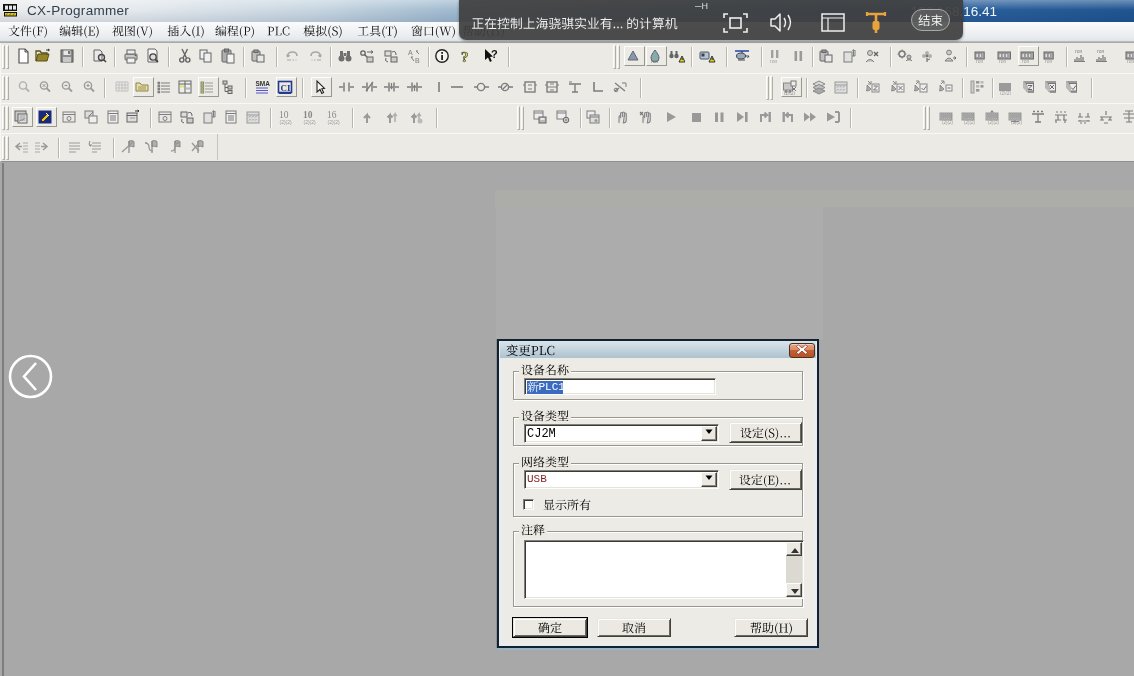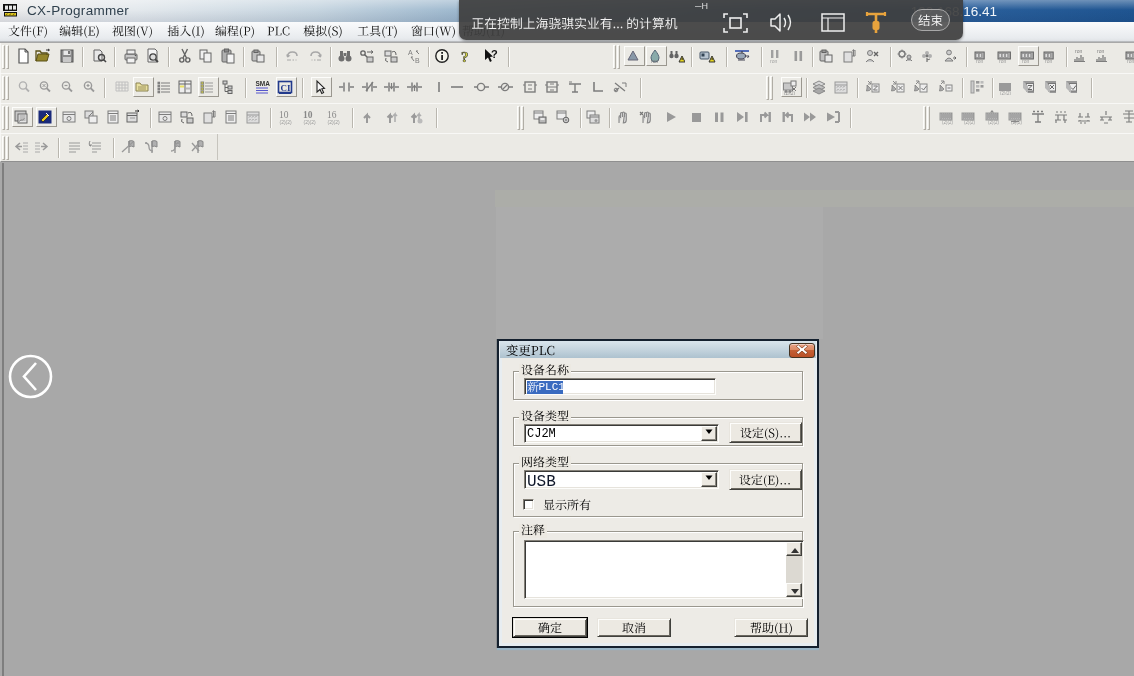--- a/index.html
+++ b/index.html
@@ -776,21 +776,21 @@
 <div class="abs" style="left:729px;top:422px;width:73px;height:21px;background:#ece9e2;border:1px solid;border-color:#e8e5de #40403c #40403c #e8e5de;box-shadow:inset 1px 1px 0 #fdfdfb, inset -1px -1px 0 #6a675f;"></div>
 <svg style="position:absolute;left:739.844px;top:426.0px;" width="51" height="15" viewBox="0 0 51.3 15.0">
     <path d="M1.3 1.4 1.2 1.5C1.8 2.1 2.6 3 2.8 3.7C3.7 4.2 4.2 2.4 1.3 1.4ZM2.8 5C3 5 3.2 4.9 3.2 4.8L2.5 4.2L2.1 4.6H0.5L0.6 4.9H2.1V10.2C2.1 10.4 2 10.5 1.6 10.7L2.1 11.7C2.2 11.6 2.4 11.5 2.4 11.3C3.4 10.4 4.3 9.5 4.8 9L4.7 8.9C4 9.3 3.3 9.8 2.8 10.1ZM5.4 2V3.1C5.4 4.2 5.2 5.5 3.6 6.5L3.7 6.6C5.9 5.7 6.2 4.2 6.2 3.1V2.5H8.6V5.3C8.6 5.8 8.7 6 9.4 6H10.1C11.3 6 11.6 5.8 11.6 5.5C11.6 5.4 11.5 5.3 11.2 5.2L11.2 5.2H11.1C11 5.2 10.9 5.2 10.8 5.2C10.8 5.2 10.7 5.2 10.7 5.2C10.6 5.3 10.4 5.3 10.2 5.3H9.6C9.4 5.3 9.4 5.2 9.4 5.1V2.6C9.6 2.6 9.7 2.5 9.8 2.4L9 1.7L8.5 2.1H6.3L5.4 1.7ZM6.9 10.2C5.9 11 4.6 11.7 3 12.1L3.1 12.3C4.8 12 6.2 11.4 7.3 10.6C8.3 11.4 9.5 11.9 10.9 12.3C11.1 11.9 11.3 11.7 11.7 11.6L11.7 11.5C10.2 11.2 9 10.8 7.9 10.1C8.9 9.3 9.6 8.3 10.2 7.1C10.5 7.1 10.6 7.1 10.7 7L9.8 6.2L9.3 6.7H4.3L4.4 7H5.1C5.5 8.3 6.1 9.4 6.9 10.2ZM7.4 9.8C6.5 9.1 5.8 8.2 5.4 7H9.3C8.9 8.1 8.2 9 7.4 9.8Z M15 6.8C14.7 8.7 14 10.9 12.4 12.2L12.5 12.3C13.8 11.6 14.7 10.4 15.2 9.2C16.2 11.6 17.7 12.1 20.5 12.1C21.1 12.1 22.5 12.1 23.1 12.1C23.1 11.8 23.3 11.5 23.6 11.5V11.3C22.8 11.3 21.2 11.3 20.5 11.3C19.7 11.3 19 11.3 18.4 11.2V8.2H21.8C22 8.2 22.1 8.1 22.2 8C21.7 7.7 21.1 7.2 21.1 7.2L20.5 7.9H18.4V5.5H21.8C22 5.5 22.1 5.5 22.2 5.4C21.7 5 21.1 4.5 21.1 4.5L20.5 5.2H13.8L13.9 5.5H17.6V11C16.6 10.7 15.8 10.1 15.3 8.9C15.5 8.4 15.7 7.9 15.8 7.4C16 7.3 16.2 7.3 16.2 7.1ZM13.9 2.4C13.9 3.3 13.5 4.1 12.9 4.3C12.7 4.5 12.5 4.7 12.6 5C12.8 5.3 13.2 5.3 13.5 5C13.9 4.8 14.2 4.2 14.2 3.4H22.1C21.9 3.8 21.7 4.4 21.5 4.8L21.6 4.9C22.1 4.5 22.7 3.9 23 3.6C23.3 3.5 23.4 3.5 23.5 3.4L22.6 2.5L22 3.1H18.4V1.7C18.7 1.7 18.8 1.6 18.8 1.4L17.6 1.3V3.1H14.2C14.2 2.9 14.1 2.6 14.1 2.4Z M26 7.8C26 5.5 26.4 4 28 1.8L27.8 1.6C26 3.4 25.1 5.4 25.1 7.8C25.1 10.2 26 12.1 27.8 14L28 13.8C26.4 11.6 26 10 26 7.8Z M31.5 11.6C33.4 11.6 34.6 10.7 34.6 9.2C34.6 7.9 34 7.3 32.2 6.5L31.7 6.3C30.7 5.9 30.1 5.4 30.1 4.5C30.1 3.4 30.9 2.9 32.1 2.9C32.6 2.9 32.9 3 33.3 3.2L33.6 4.8H34.1L34.2 3.1C33.6 2.7 32.9 2.5 32 2.5C30.5 2.5 29.2 3.2 29.2 4.8C29.2 6 30 6.7 31.4 7.3L31.9 7.5C33.2 8.1 33.6 8.5 33.6 9.4C33.6 10.6 32.8 11.2 31.5 11.2C30.8 11.2 30.4 11.1 29.9 10.8L29.6 9.1H29.1L29 10.9C29.6 11.3 30.5 11.6 31.5 11.6Z M37.6 7.8C37.6 10 37.1 11.6 35.5 13.8L35.8 14C37.6 12.1 38.4 10.2 38.4 7.8C38.4 5.4 37.6 3.4 35.8 1.6L35.5 1.8C37.1 3.9 37.6 5.5 37.6 7.8Z M41.5 11.6C41.9 11.6 42.2 11.2 42.2 10.8C42.2 10.4 41.9 10.1 41.5 10.1C41.1 10.1 40.8 10.4 40.8 10.8C40.8 11.2 41.1 11.6 41.5 11.6Z M45.4 11.6C45.8 11.6 46.2 11.2 46.2 10.8C46.2 10.4 45.8 10.1 45.4 10.1C45 10.1 44.7 10.4 44.7 10.8C44.7 11.2 45 11.6 45.4 11.6Z M49.3 11.6C49.8 11.6 50.1 11.2 50.1 10.8C50.1 10.4 49.8 10.1 49.3 10.1C48.9 10.1 48.6 10.4 48.6 10.8C48.6 11.2 48.9 11.6 49.3 11.6Z" fill="#000"></path>
   </svg>
 <div class="abs" style="left:513px;top:463px;width:290px;height:54px;border:1px solid #9a978e;box-shadow:1px 1px 0 #fff, inset 1px 1px 0 #fff"></div>
 <div class="abs" style="left:519px;top:456px;width:52px;height:14px;background:#ece9e2"></div>
 <svg style="position:absolute;left:521px;top:455px;" width="48" height="15" viewBox="0 0 48.0 15.0">
     <path d="M5.8 4.4 5.7 4.5C6.2 5 6.7 5.7 7.2 6.3C7 8 6.5 9.7 5.4 11.1L5.6 11.3C6.8 10.1 7.4 8.7 7.8 7.2C8.2 7.8 8.5 8.5 8.6 9C9.3 9.6 9.7 8.2 8 6.2C8.1 5 8.2 3.8 8.2 2.6H9.9V11.1C9.9 11.3 9.9 11.4 9.6 11.4C9.3 11.4 7.7 11.3 7.7 11.3V11.5C8.4 11.6 8.7 11.7 9 11.8C9.2 11.9 9.3 12.1 9.3 12.3C10.6 12.2 10.7 11.8 10.7 11.2V2.8C11 2.7 11.2 2.6 11.2 2.5L10.2 1.8L9.8 2.3H2.1L1.3 1.9V12.3H1.4C1.8 12.3 2 12.1 2 12V2.6H4.3C4.3 3.6 4.3 4.7 4.2 5.8C3.7 5.4 3.3 5 2.7 4.5L2.5 4.6C3 5.1 3.5 5.9 4 6.6C3.8 8.1 3.3 9.6 2.4 11L2.6 11.2C3.6 10 4.2 8.7 4.5 7.4C4.8 7.9 5 8.5 5.1 8.9C5.8 9.4 6.2 8.2 4.8 6.4C5 5.1 5 3.8 5.1 2.6H7.4C7.4 3.6 7.4 4.5 7.3 5.6C6.9 5.2 6.4 4.8 5.8 4.4Z M12.6 10.5 13.1 11.6C13.2 11.6 13.3 11.4 13.3 11.3C14.8 10.7 15.9 10.1 16.6 9.7L16.6 9.5C15 10 13.3 10.4 12.6 10.5ZM15.6 1.9 14.4 1.4C14.1 2.3 13.4 4 12.7 4.7C12.7 4.7 12.4 4.8 12.4 4.8L12.9 5.8C12.9 5.8 13 5.8 13.1 5.7C13.7 5.5 14.3 5.3 14.8 5.2C14.2 6.1 13.5 7.1 12.9 7.7C12.8 7.8 12.5 7.8 12.5 7.8L12.9 8.9C13 8.9 13.1 8.8 13.2 8.7C14.5 8.3 15.8 7.8 16.4 7.5L16.4 7.3C15.2 7.5 14.1 7.7 13.3 7.8C14.5 6.8 15.7 5.2 16.4 4.2C16.6 4.2 16.8 4.1 16.9 4L15.8 3.4C15.6 3.8 15.4 4.3 15.1 4.8C14.3 4.8 13.6 4.8 13.1 4.9C13.8 4.1 14.7 2.9 15.1 2.1C15.4 2.1 15.5 2 15.6 1.9ZM19.6 1.7 18.4 1.3C18 3 17.2 4.6 16.4 5.7L16.6 5.8C17.2 5.3 17.7 4.7 18.1 3.9C18.5 4.6 19 5.3 19.5 5.8C18.6 6.7 17.6 7.4 16.3 8L16.4 8.1C16.8 8 17.2 7.9 17.6 7.7V12.3H17.7C18.1 12.3 18.3 12.2 18.3 12.1V11.5H21.3V12.2H21.5C21.8 12.2 22.1 12.1 22.1 12V8.4C22.4 8.3 22.5 8.2 22.6 8.1L21.7 7.5L21.3 7.9H18.4L17.7 7.6C18.6 7.2 19.3 6.8 20 6.2C20.7 6.9 21.7 7.5 22.9 8C23 7.6 23.2 7.4 23.6 7.3L23.6 7.2C22.3 6.8 21.3 6.4 20.4 5.8C21.2 5 21.8 4.2 22.2 3.3C22.5 3.3 22.7 3.2 22.8 3.1L21.9 2.3L21.4 2.8H18.8C18.9 2.5 19 2.3 19.1 2C19.4 2 19.5 1.9 19.6 1.7ZM18.3 3.7 18.6 3.2H21.4C21 4 20.5 4.7 19.9 5.4C19.3 4.9 18.7 4.3 18.3 3.7ZM18.3 11.1V8.3H21.3V11.1Z M26.4 1.7 26.2 1.8C26.8 2.3 27.5 3 27.7 3.6C28.6 4.1 29 2.4 26.4 1.7ZM31.2 6.9 31.1 7C31.6 7.3 32.2 7.9 32.5 8.4C33.3 8.7 33.6 7.2 31.2 6.9ZM32.8 1.6C32.4 2.3 31.7 3.2 31.1 3.9H30.4V1.8C30.6 1.8 30.7 1.7 30.8 1.5L29.6 1.4V3.9H24.6L24.7 4.3H28.7C27.8 5.4 26.2 6.5 24.6 7.2L24.7 7.4C26.6 6.8 28.4 5.8 29.6 4.5V6.9H29.7C30 6.9 30.4 6.7 30.4 6.6V4.3H30.4C31.4 5.5 33 6.6 34.7 7.1C34.8 6.8 35.1 6.6 35.5 6.5L35.5 6.4C33.9 6 31.9 5.2 30.8 4.3H35.1C35.2 4.3 35.3 4.2 35.4 4.1C35 3.7 34.3 3.2 34.3 3.2L33.8 3.9H31.4C32.1 3.4 32.9 2.7 33.4 2.3C33.6 2.3 33.8 2.3 33.9 2.2ZM29.4 7.2C29.4 7.7 29.3 8.2 29.2 8.7H24.6L24.7 9H29.1C28.7 10.3 27.6 11.3 24.5 12.1L24.6 12.3C28.4 11.6 29.5 10.5 30 9H30.2C31 10.9 32.6 11.8 34.9 12.3C35 11.9 35.2 11.7 35.6 11.6L35.6 11.5C33.2 11.2 31.4 10.5 30.4 9H35.1C35.3 9 35.4 9 35.4 8.8C35 8.5 34.4 7.9 34.4 7.9L33.8 8.7H30C30.1 8.4 30.1 8 30.2 7.7C30.5 7.6 30.6 7.5 30.6 7.3Z M43.5 2V6.5H43.7C43.9 6.5 44.3 6.3 44.3 6.2V2.4C44.6 2.4 44.7 2.3 44.7 2.1ZM46.1 1.4V6.9C46.1 7 46.1 7.1 45.9 7.1C45.7 7.1 44.7 7 44.7 7V7.2C45.1 7.3 45.4 7.4 45.5 7.5C45.7 7.6 45.7 7.8 45.8 8.1C46.8 7.9 46.9 7.6 46.9 6.9V1.8C47.1 1.8 47.3 1.7 47.3 1.5ZM40.5 2.5V4.5H38.9L39 3.9V2.5ZM36.5 4.5 36.6 4.8H38.2C38.1 5.9 37.6 7 36.4 7.9L36.6 8.1C38.3 7.2 38.8 6 38.9 4.8H40.5V7.9H40.6C41 7.9 41.2 7.7 41.2 7.7V4.8H42.8C42.9 4.8 43.1 4.8 43.1 4.7C42.7 4.3 42.1 3.8 42.1 3.8L41.6 4.5H41.2V2.5H42.6C42.8 2.5 42.9 2.4 42.9 2.3C42.5 2 41.9 1.5 41.9 1.5L41.4 2.1H36.9L37 2.5H38.2V3.9L38.2 4.5ZM36.5 11.7 36.6 12H47.1C47.3 12 47.4 12 47.5 11.8C47.1 11.5 46.4 10.9 46.4 10.9L45.8 11.7H42.4V9.5H46.1C46.3 9.5 46.4 9.4 46.5 9.3C46 8.9 45.4 8.4 45.4 8.4L44.8 9.1H42.4V8C42.7 7.9 42.8 7.8 42.8 7.6L41.6 7.5V9.1H37.7L37.8 9.5H41.6V11.7Z" fill="#000"></path>
   </svg>
 <div class="abs" style="left:524px;top:470px;width:195px;height:19px;background:#fff;border:1px solid;border-color:#848078 #fdfdfb #fdfdfb #848078;box-shadow:inset 1px 1px 0 #3a3a38, inset -1px -1px 0 #e6e3dc"></div>
-<div class="abs" style="left:527px;top:473px;font-family:'Liberation Mono',monospace;font-size:16px;color:#0f172a">USB</div>
+<div class="abs" style="left:527px;top:473px;font-family:'Liberation Mono',monospace;font-size:11px;color:#7f1d1d">USB</div>
 <div class="abs" style="left:701px;top:472px;width:16px;height:15px;background:#ece9e2;border:1px solid;border-color:#fdfdfb #40403c #40403c #fdfdfb;box-shadow:inset -1px -1px 0 #8a877f"><svg width="14" height="13" viewBox="0 0 14 13">
       <path d="M3.5 1.5 h7 l-3.5 4.5z" fill="#000"></path>
     </svg></div>
 <div class="abs" style="left:729px;top:469px;width:73px;height:21px;background:#ece9e2;border:1px solid;border-color:#e8e5de #40403c #40403c #e8e5de;box-shadow:inset 1px 1px 0 #fdfdfb, inset -1px -1px 0 #6a675f;"></div>
 <svg style="position:absolute;left:739.334px;top:473.0px;" width="52" height="15" viewBox="0 0 52.3 15.0">
     <path d="M1.3 1.4 1.2 1.5C1.8 2.1 2.6 3 2.8 3.7C3.7 4.2 4.2 2.4 1.3 1.4ZM2.8 5C3 5 3.2 4.9 3.2 4.8L2.5 4.2L2.1 4.6H0.5L0.6 4.9H2.1V10.2C2.1 10.4 2 10.5 1.6 10.7L2.1 11.7C2.2 11.6 2.4 11.5 2.4 11.3C3.4 10.4 4.3 9.5 4.8 9L4.7 8.9C4 9.3 3.3 9.8 2.8 10.1ZM5.4 2V3.1C5.4 4.2 5.2 5.5 3.6 6.5L3.7 6.6C5.9 5.7 6.2 4.2 6.2 3.1V2.5H8.6V5.3C8.6 5.8 8.7 6 9.4 6H10.1C11.3 6 11.6 5.8 11.6 5.5C11.6 5.4 11.5 5.3 11.2 5.2L11.2 5.2H11.1C11 5.2 10.9 5.2 10.8 5.2C10.8 5.2 10.7 5.2 10.7 5.2C10.6 5.3 10.4 5.3 10.2 5.3H9.6C9.4 5.3 9.4 5.2 9.4 5.1V2.6C9.6 2.6 9.7 2.5 9.8 2.4L9 1.7L8.5 2.1H6.3L5.4 1.7ZM6.9 10.2C5.9 11 4.6 11.7 3 12.1L3.1 12.3C4.8 12 6.2 11.4 7.3 10.6C8.3 11.4 9.5 11.9 10.9 12.3C11.1 11.9 11.3 11.7 11.7 11.6L11.7 11.5C10.2 11.2 9 10.8 7.9 10.1C8.9 9.3 9.6 8.3 10.2 7.1C10.5 7.1 10.6 7.1 10.7 7L9.8 6.2L9.3 6.7H4.3L4.4 7H5.1C5.5 8.3 6.1 9.4 6.9 10.2ZM7.4 9.8C6.5 9.1 5.8 8.2 5.4 7H9.3C8.9 8.1 8.2 9 7.4 9.8Z M15 6.8C14.7 8.7 14 10.9 12.4 12.2L12.5 12.3C13.8 11.6 14.7 10.4 15.2 9.2C16.2 11.6 17.7 12.1 20.5 12.1C21.1 12.1 22.5 12.1 23.1 12.1C23.1 11.8 23.3 11.5 23.6 11.5V11.3C22.8 11.3 21.2 11.3 20.5 11.3C19.7 11.3 19 11.3 18.4 11.2V8.2H21.8C22 8.2 22.1 8.1 22.2 8C21.7 7.7 21.1 7.2 21.1 7.2L20.5 7.9H18.4V5.5H21.8C22 5.5 22.1 5.5 22.2 5.4C21.7 5 21.1 4.5 21.1 4.5L20.5 5.2H13.8L13.9 5.5H17.6V11C16.6 10.7 15.8 10.1 15.3 8.9C15.5 8.4 15.7 7.9 15.8 7.4C16 7.3 16.2 7.3 16.2 7.1ZM13.9 2.4C13.9 3.3 13.5 4.1 12.9 4.3C12.7 4.5 12.5 4.7 12.6 5C12.8 5.3 13.2 5.3 13.5 5C13.9 4.8 14.2 4.2 14.2 3.4H22.1C21.9 3.8 21.7 4.4 21.5 4.8L21.6 4.9C22.1 4.5 22.7 3.9 23 3.6C23.3 3.5 23.4 3.5 23.5 3.4L22.6 2.5L22 3.1H18.4V1.7C18.7 1.7 18.8 1.6 18.8 1.4L17.6 1.3V3.1H14.2C14.2 2.9 14.1 2.6 14.1 2.4Z M26 7.8C26 5.5 26.4 4 28 1.8L27.8 1.6C26 3.4 25.1 5.4 25.1 7.8C25.1 10.2 26 12.1 27.8 14L28 13.8C26.4 11.6 26 10 26 7.8Z M34.9 4.8H35.5L35.4 2.7H29V3L30.2 3.1C30.3 4.3 30.3 5.5 30.3 6.7V7.4C30.3 8.6 30.3 9.8 30.2 10.9L29 11V11.4H35.6L35.7 9.2H35.2L34.8 11H31.3C31.3 9.8 31.3 8.6 31.3 7.2H33.4L33.6 8.4H34V5.5H33.6L33.4 6.8H31.3C31.3 5.5 31.3 4.2 31.3 3.1H34.6Z M38.6 7.8C38.6 10 38.1 11.6 36.6 13.8L36.8 14C38.6 12.1 39.5 10.2 39.5 7.8C39.5 5.4 38.6 3.4 36.8 1.6L36.6 1.8C38.1 3.9 38.6 5.5 38.6 7.8Z M42.5 11.6C42.9 11.6 43.3 11.2 43.3 10.8C43.3 10.4 42.9 10.1 42.5 10.1C42.1 10.1 41.8 10.4 41.8 10.8C41.8 11.2 42.1 11.6 42.5 11.6Z M46.4 11.6C46.9 11.6 47.2 11.2 47.2 10.8C47.2 10.4 46.9 10.1 46.4 10.1C46 10.1 45.7 10.4 45.7 10.8C45.7 11.2 46 11.6 46.4 11.6Z M50.4 11.6C50.8 11.6 51.1 11.2 51.1 10.8C51.1 10.4 50.8 10.1 50.4 10.1C49.9 10.1 49.6 10.4 49.6 10.8C49.6 11.2 49.9 11.6 50.4 11.6Z" fill="#000"></path>
   </svg>
 <div class="abs" style="left:523px;top:499px;width:11px;height:11px;background:#fff;border:1px solid;border-color:#848078 #fdfdfb #fdfdfb #848078;box-shadow:inset 1px 1px 0 #3a3a38, inset -1px -1px 0 #e6e3dc"></div>
 <svg style="position:absolute;left:543px;top:498px;" width="48" height="15" viewBox="0 0 48.0 15.0">
     <path d="M10.9 7.5 9.7 7C9.3 8.3 8.6 9.7 8.1 10.5L8.3 10.6C9 9.9 9.8 8.8 10.4 7.7C10.7 7.7 10.8 7.6 10.9 7.5ZM1.6 7.2 1.4 7.2C2 8.1 2.7 9.3 2.9 10.3C3.7 11 4.3 9.1 1.6 7.2ZM10.4 10.6 9.8 11.4H7.6V6.8C7.9 6.7 8 6.6 8 6.5L6.9 6.3V11.4H5.1V6.8C5.4 6.7 5.5 6.6 5.5 6.5L4.3 6.3V11.4H0.6L0.7 11.8H11.2C11.4 11.8 11.5 11.7 11.5 11.6C11.1 11.2 10.4 10.6 10.4 10.6ZM8.9 2.4V3.9H3.1V2.4ZM3.1 6.4V6H8.9V6.5H9C9.2 6.5 9.6 6.4 9.6 6.3V2.6C9.9 2.5 10.1 2.4 10.2 2.3L9.2 1.6L8.7 2.1H3.1L2.3 1.7V6.7H2.4C2.8 6.7 3.1 6.5 3.1 6.4ZM3.1 5.6V4.2H8.9V5.6Z M13.9 2.5 14 2.8H21.9C22.1 2.8 22.2 2.8 22.2 2.6C21.8 2.3 21.1 1.7 21.1 1.7L20.5 2.5ZM20.1 7 20 7.1C21 8.1 22.3 9.7 22.6 10.9C23.6 11.6 24.1 9.3 20.1 7ZM15 6.9C14.6 8.1 13.6 9.9 12.4 11L12.6 11.1C14 10.2 15.1 8.7 15.7 7.6C16 7.6 16.1 7.6 16.2 7.4ZM12.5 5.3 12.6 5.7H17.6V11.1C17.6 11.3 17.5 11.3 17.3 11.3C17 11.3 15.6 11.2 15.6 11.2V11.4C16.2 11.5 16.6 11.6 16.8 11.7C17 11.9 17.1 12.1 17.1 12.3C18.2 12.2 18.4 11.7 18.4 11.1V5.7H23.2C23.3 5.7 23.5 5.6 23.5 5.5C23.1 5.1 22.4 4.6 22.4 4.6L21.7 5.3Z M24.6 2.3 24.7 2.7H30C30.2 2.7 30.3 2.6 30.3 2.5C30 2.1 29.3 1.6 29.3 1.6L28.8 2.3ZM28.6 4.7V7.2H26.2L26.2 6.4V4.7ZM25.4 4.4V6.4C25.4 8.3 25.3 10.5 24.4 12.2L24.6 12.4C25.8 11 26.1 9.1 26.2 7.6H28.6V8.3H28.7C29 8.3 29.3 8.1 29.3 8.1V4.9C29.6 4.8 29.8 4.7 29.9 4.6L28.9 3.9L28.5 4.4H26.3L25.4 3.9ZM34.3 1.4C33.7 1.8 32.5 2.3 31.4 2.7L30.6 2.4V5.7C30.6 8 30.3 10.3 28.3 12.2L28.5 12.3C31.1 10.5 31.4 7.8 31.4 5.7V5.7H33.2V12.4H33.3C33.8 12.4 34 12.2 34 12.1V5.7H35.3C35.5 5.7 35.6 5.6 35.6 5.5C35.3 5.1 34.6 4.6 34.6 4.6L34.1 5.3H31.4V3C32.6 2.9 33.9 2.5 34.8 2.3C35 2.4 35.3 2.4 35.4 2.3Z M41.1 1.3C40.9 1.9 40.7 2.6 40.4 3.2H36.6L36.7 3.6H40.2C39.3 5.3 38.1 6.9 36.5 8.1L36.6 8.2C37.7 7.6 38.6 6.9 39.3 6V12.3H39.5C39.8 12.3 40.1 12.1 40.1 12.1V9.4H44.8V11.1C44.8 11.3 44.7 11.3 44.5 11.3C44.2 11.3 43 11.2 43 11.2V11.4C43.5 11.5 43.8 11.6 44 11.7C44.2 11.9 44.3 12.1 44.3 12.3C45.4 12.2 45.6 11.8 45.6 11.2V5.8C45.8 5.8 46 5.7 46.1 5.6L45.1 4.8L44.7 5.3H40.3L40 5.2C40.4 4.7 40.8 4.1 41.1 3.6H47.2C47.3 3.6 47.4 3.5 47.5 3.4C47.1 3 46.4 2.5 46.4 2.5L45.8 3.2H41.3C41.5 2.8 41.7 2.3 41.9 1.9C42.2 1.9 42.3 1.8 42.3 1.7ZM40.1 7.5H44.8V9.1H40.1ZM40.1 7.2V5.7H44.8V7.2Z" fill="#000"></path>

